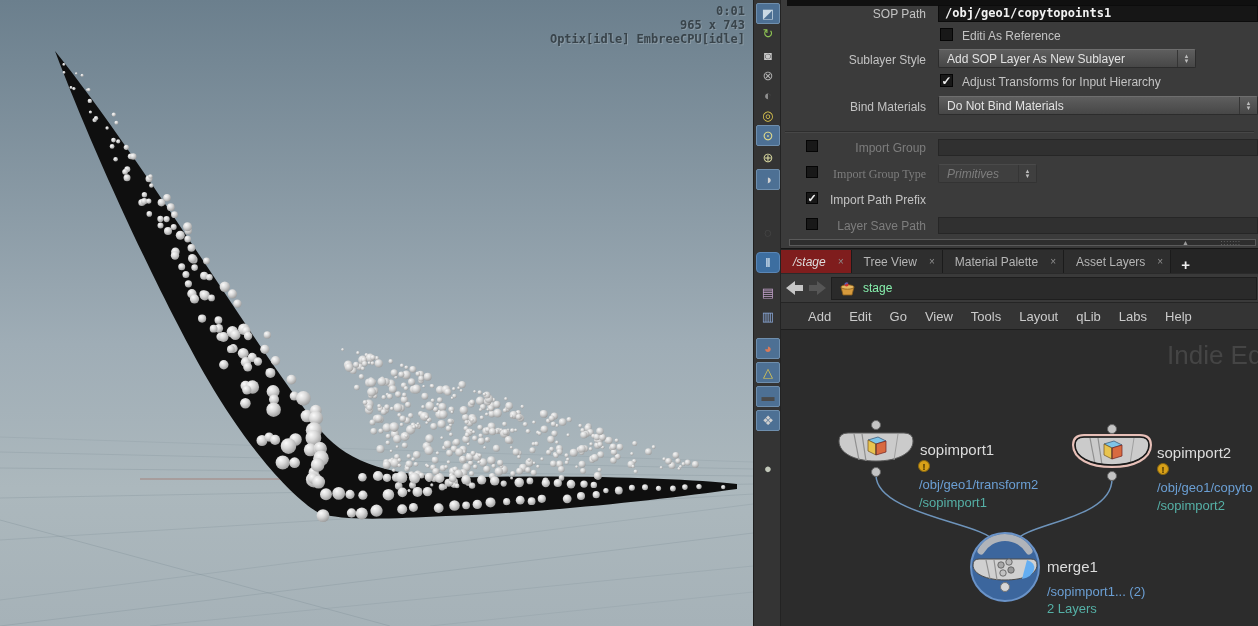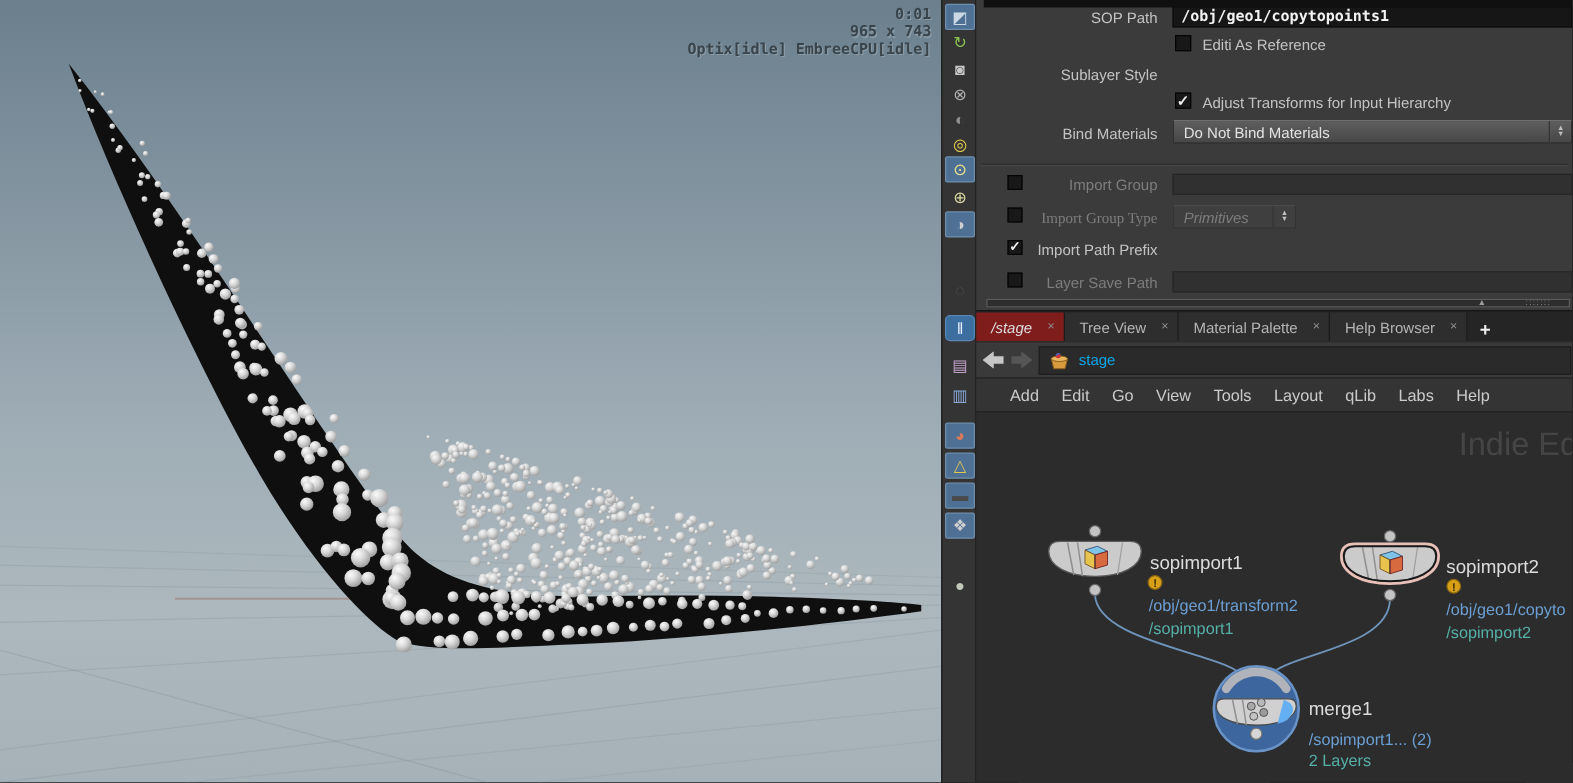--- a/index.html
+++ b/index.html
@@ -69,21 +69,21 @@
   .tab .tclose { color:#8f8f8f; font-size:10px; }
   .tab.active { background:#7f1d1d; color:#dedede; font-style:italic; }
   #tab-add { color:#eee; font-size:15px; font-weight:bold; padding:0 10px; }
 
   
   #nav { height:29px; background:#3a3a3a; display:flex; align-items:center; flex:none;
          border-top:1px solid #2a2a2a; }
   #nav .navarrows { width:50px; display:flex; justify-content:space-evenly; align-items:center; }
   #pathfield { flex:1; height:23px; margin-right:1px; background:#2a2a2a; border:1px solid #1e1e1e;
                display:flex; align-items:center; padding-left:7px; }
-  #pathfield .ptext { font-size:12px; color:#0ea5e9; margin-left:7px; }
+  #pathfield .ptext { font-size:12px; color:#86efac; margin-left:7px; }
 
   
   #menubar { height:28px; background:#343434; display:flex; align-items:center; flex:none;
              border-top:1px solid #252525; border-bottom:1px solid #1e1e1e; padding-left:18px; }
   .menu-item { font-size:13px; color:#cbcbcb; padding:0 9px; }
 
   
   #network { position:relative; flex:1; background:#2c2c2c; overflow:hidden; }
   #watermark { position:absolute; left:386px; top:10px; font-size:26px; color:#454545;
                white-space:nowrap; }
@@ -769,20 +769,27 @@
     <div id="params">
       <div class="topfield"></div>
 
       <div class="plabel" style="top:7px;">SOP Path</div>
       <div class="pfield" style="top:5px;">/obj/geo1/copytopoints1</div>
 
       <div class="pcheck" style="left:159px; top:28px;"></div>
       <div class="pchecklabel" style="left:181px; top:29px;">Editi As Reference</div>
 
       <div class="plabel" style="top:53px;">Sublayer Style</div>
+      <div class="dropdown" style="top:49px; width:258px;">
+        <div class="dval">Add SOP Layer As New Sublayer</div>
+        <div class="spinner">
+            <span>▲</span>
+            <span>▼</span>
+          </div>
+      </div>
 
       <div class="pcheck" style="left:159px; top:74px;">✓</div>
       <div class="pchecklabel" style="left:181px; top:75px;">Adjust Transforms for Input Hierarchy</div>
 
       <div class="plabel" style="top:100px;">Bind Materials</div>
       <div class="dropdown" style="top:96px; right:0;">
         <div class="dval">Do Not Bind Materials</div>
         <div class="spinner">
             <span>▲</span>
             <span>▼</span>
@@ -825,21 +832,21 @@
       </div>
       <div class="tab">
         <span class="tlabel">Tree View</span>
         <span class="tclose">×</span>
       </div>
       <div class="tab">
         <span class="tlabel">Material Palette</span>
         <span class="tclose">×</span>
       </div>
       <div class="tab">
-        <span class="tlabel">Help Browser</span>
+        <span class="tlabel">Asset Layers</span>
         <span class="tclose">×</span>
       </div>
       <div id="tab-add">+</div>
     </div>
 
     <div id="nav">
       <div class="navarrows">
         <svg width="17" height="14">
           <polygon points="17,4 9,4 9,0 0,7 9,14 9,10 17,10" fill="#c6c6c6"></polygon>
         </svg>

